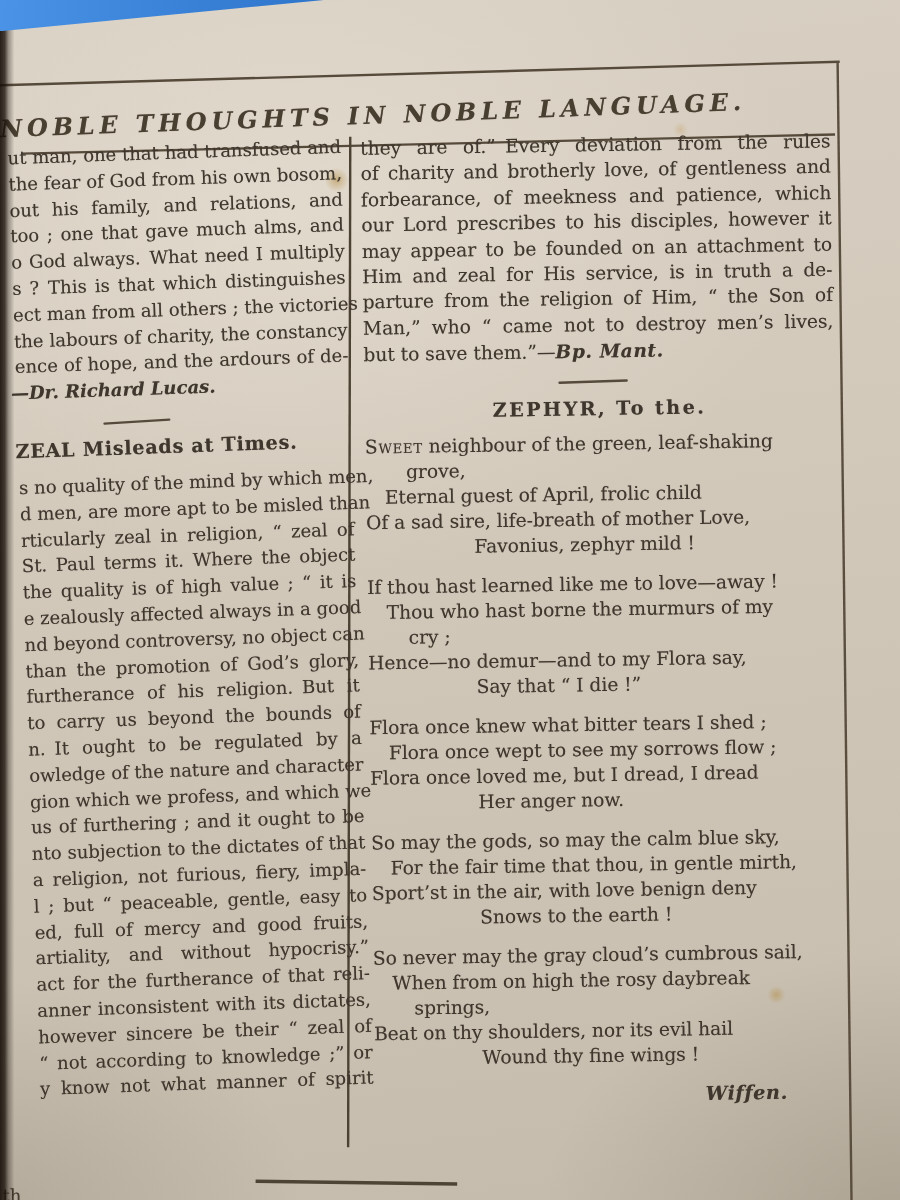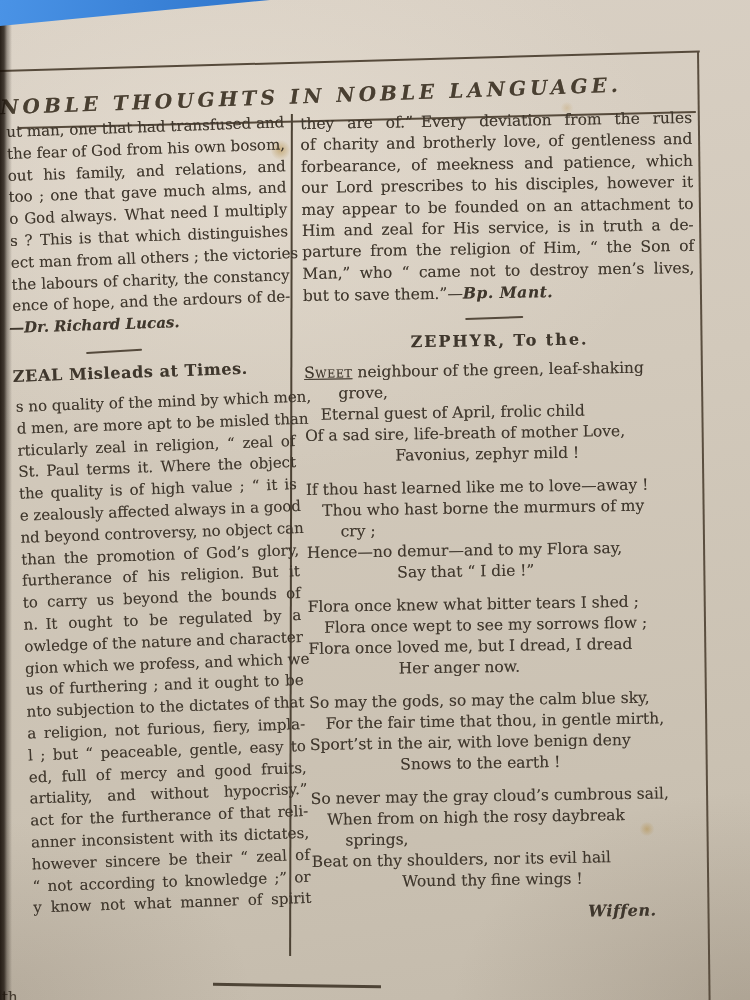--- a/index.html
+++ b/index.html
@@ -67,21 +67,21 @@
   }
   .poem-title{
     text-align:center;font-weight:700;font-size:16px;letter-spacing:2px;
     margin:12px 0 9px 0;line-height:20px;
   }
   .stanza{margin-bottom:12px;}
   .pline{line-height:21px;white-space:nowrap;}
   .ind1{padding-left:16px;}
   .ind2{padding-left:34px;}
   .ind3{padding-left:90px;}
-  .smallcaps{font-variant:small-caps;letter-spacing:.6px;text-decoration:underline;}
+  .smallcaps{font-variant:small-caps;letter-spacing:.6px;}
 
   .signature{
     text-align:right;padding-right:48px;margin-top:2px;
     font-style:italic;font-weight:700;font-size:16px;letter-spacing:.5px;
   }
 
   .bottom-sep{position:absolute;left:213px;top:984px;width:168px;height:2.5px;background:#4e4436;transform:rotate(.8deg);z-index:10;}
   .bottom-fragment{position:absolute;left:2px;top:988px;font-size:15px;z-index:10;color:#463d31;}
 
   

